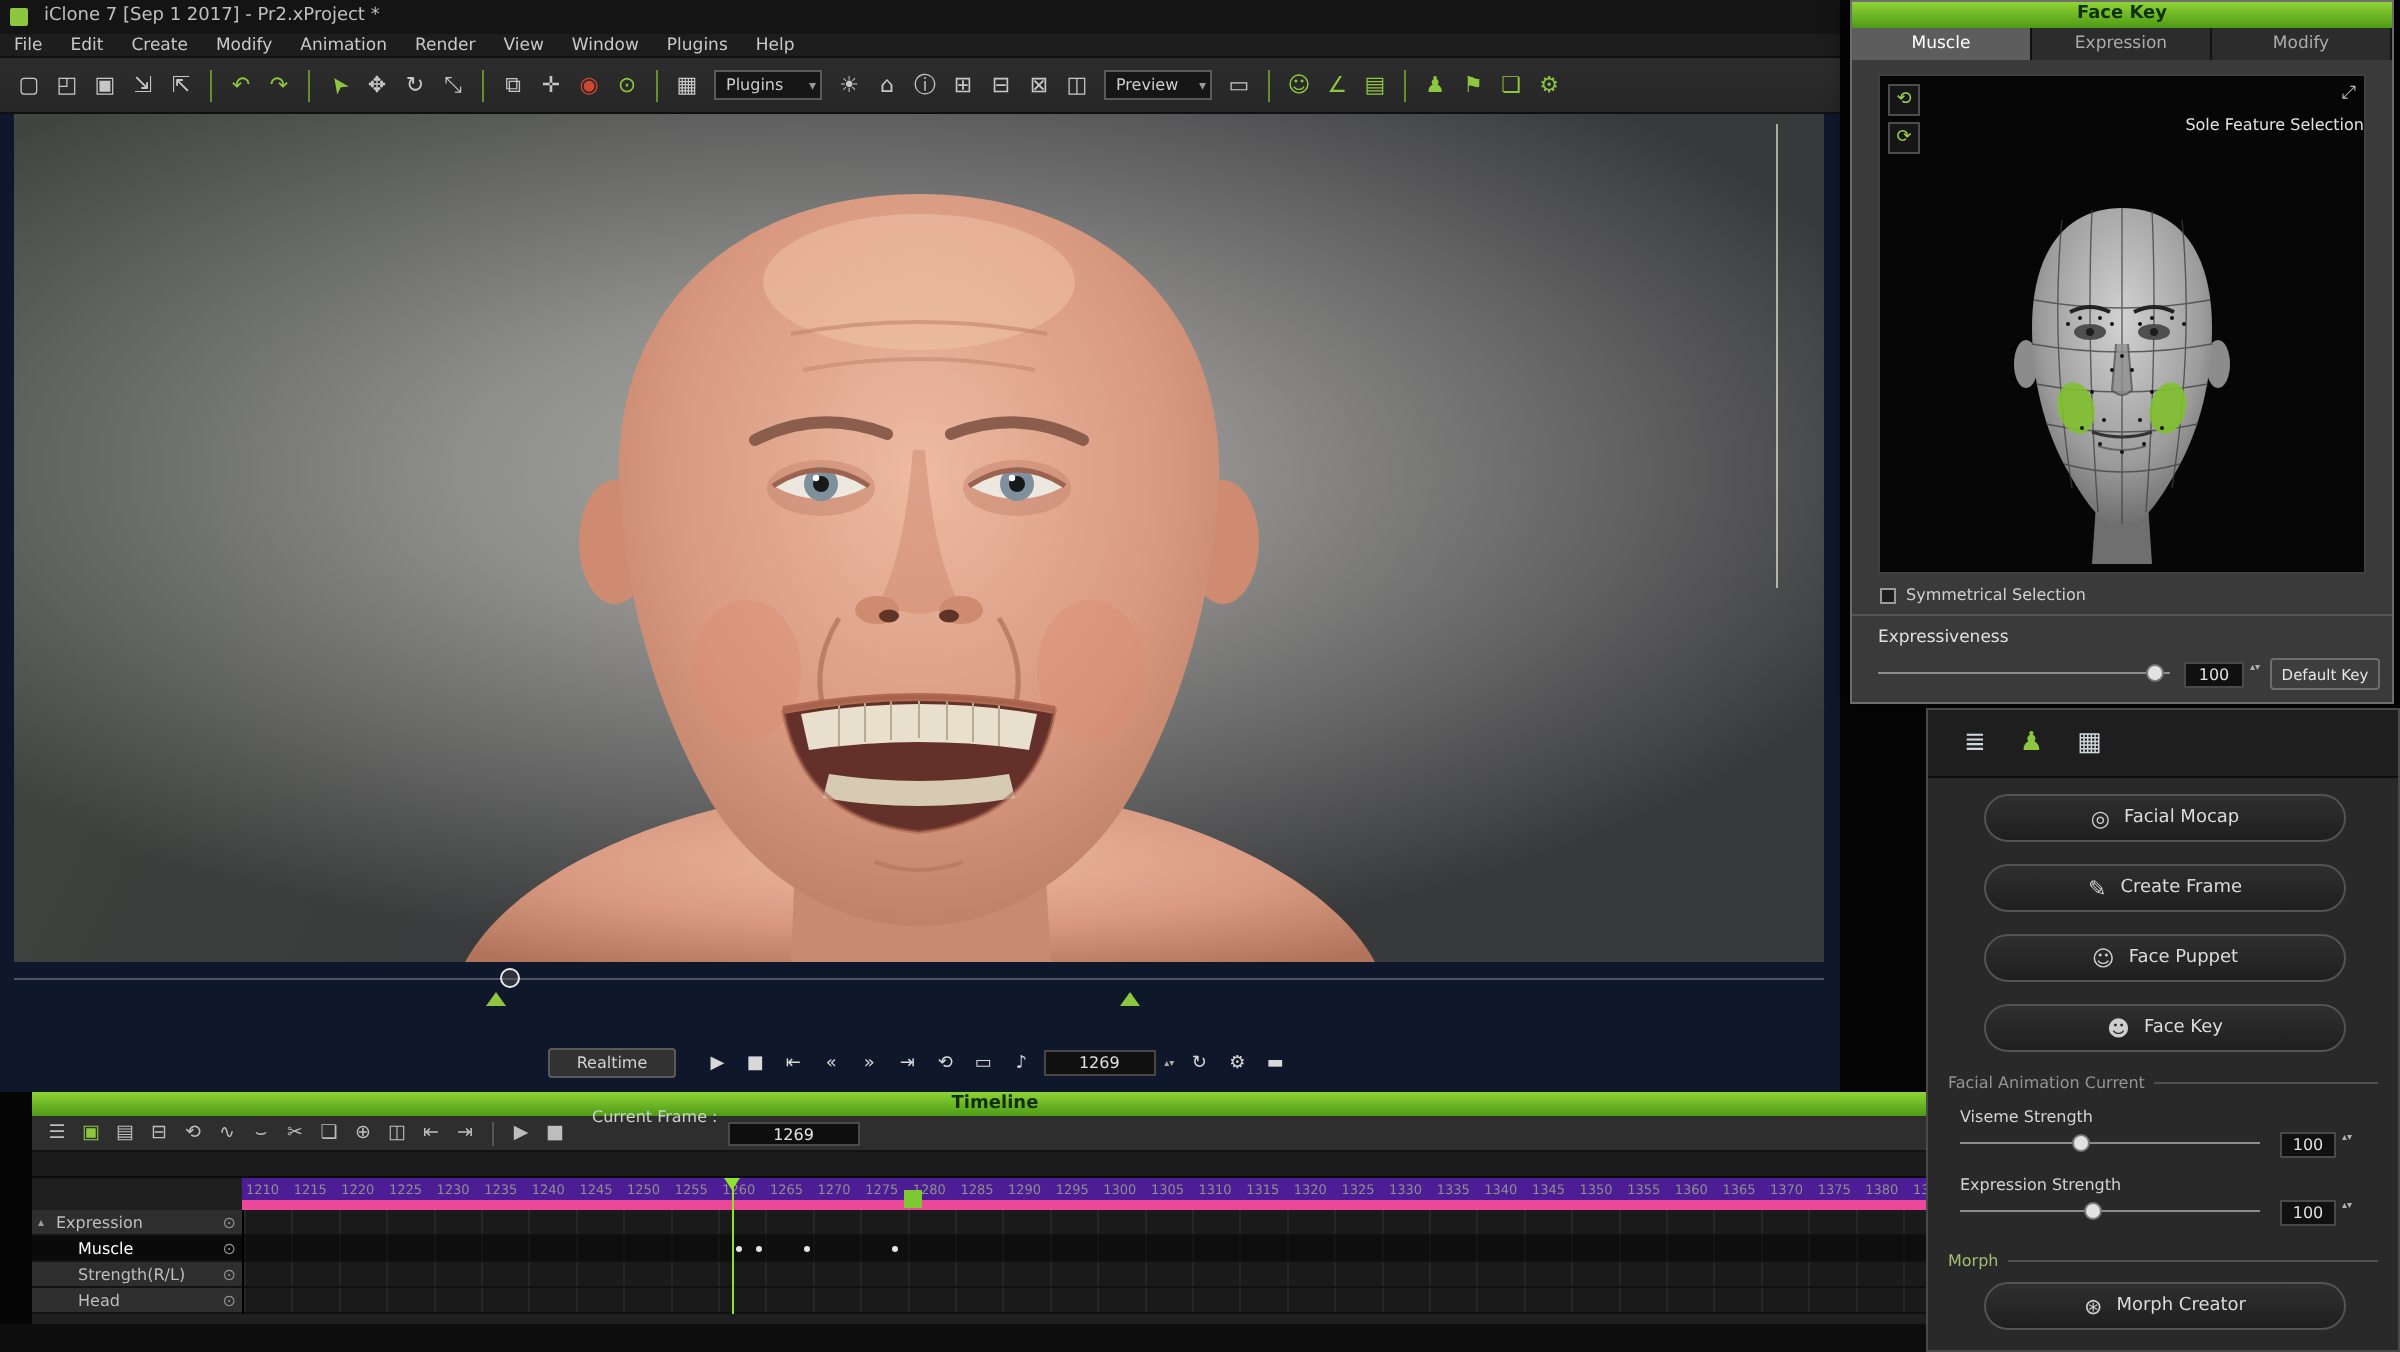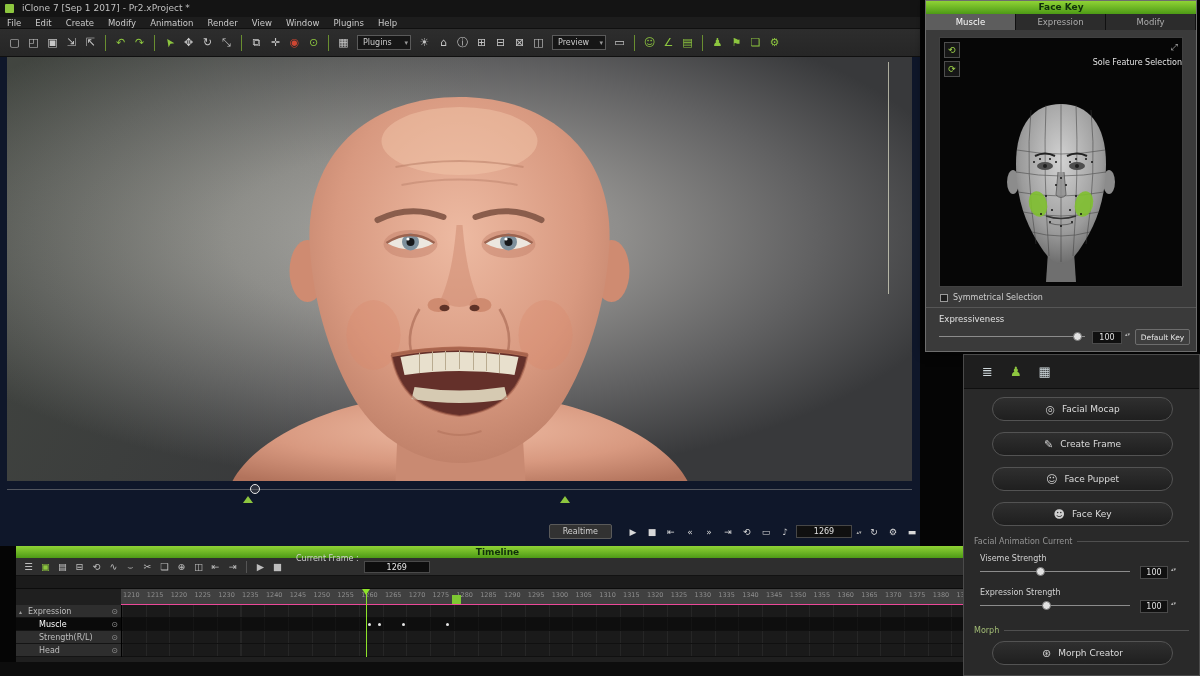--- a/index.html
+++ b/index.html
@@ -36,21 +36,21 @@
   
   .scrub-line{position:absolute;left:7px;top:489px;width:905px;height:1px;background:#8a8a8a;opacity:.55;}
   .scrub-knob{position:absolute;left:250px;top:484px;width:10px;height:10px;border:1px solid #e9e9e9;
               border-radius:50%;background:rgba(90,90,90,.4);}
   .range-marker{position:absolute;width:0;height:0;border-left:5px solid transparent;
                 border-right:5px solid transparent;border-bottom:7px solid #8dc63f;top:496px;}
   .range-marker.a{left:243px;} .range-marker.b{left:560px;}
 
   
   .playback{position:absolute;left:0;top:517px;width:920px;height:29px;display:flex;
-            align-items:center;justify-content:flex-end;gap:3px;}
+            align-items:center;justify-content:center;gap:3px;}
   .realtime-btn{background:#323232;border:1px solid #5a5a5a;border-radius:2px;color:#d0d0d0;
                 font-size:8px;padding:2px 13px;margin-right:10px;}
   .pb-item{width:16px;text-align:center;font-size:9px;color:#d8d8d8;}
   .pb-item.field{width:56px;height:13px;background:#101010;border:1px solid #474747;font-size:8px;
                  line-height:12px;color:#e0e0e0;}
   .pb-item.stepperv{width:8px;font-size:5px;line-height:4px;color:#aaa;word-break:break-all;display:inline-block;}
 
   
   .timeline{position:absolute;left:16px;top:546px;width:963px;height:125px;background:#1f1f1f;}
   .tl-header{position:absolute;left:0;top:0;right:0;height:12px;
@@ -59,22 +59,22 @@
   .tl-header-radio{position:absolute;right:6px;top:0;font-size:9px;font-weight:normal;color:#123;}
   .tl-toolbar{position:absolute;left:0;top:12px;right:0;height:18px;background:#2e2e2e;
               display:flex;align-items:center;padding:0 4px;border-bottom:1px solid #121212;}
   .tlb-item{width:17px;text-align:center;font-size:9.5px;color:#bdbdbd;flex:0 0 auto;}
   .tlb-item.g{color:#8dc63f;}
   .tlb-item.sep{width:1px;height:12px;background:#555;margin:0 5px;}
   .tl-cf-label{font-size:8px;color:#cfcfcf;margin:0 5px 16px 10px;}
   .tl-cf-field{width:66px;height:12px;background:#0e0e0e;border:1px solid #4a4a4a;color:#e4e4e4;
                font-size:8px;text-align:center;line-height:11px;}
   .tl-gap{position:absolute;left:0;top:30px;right:0;height:13px;background:#1b1b1b;border-bottom:1px solid #0c0c0c;}
-  .tl-ruler{position:absolute;left:105px;right:4px;top:43px;height:16px;background:#404040;
-            display:flex;justify-content:space-between;padding:2px 2px 0;border-bottom:1px solid #ec4899;}
+  .tl-ruler{position:absolute;left:105px;right:4px;top:43px;height:16px;background:#4c1d95;
+            display:flex;justify-content:space-between;padding:2px 2px 0;border-bottom:5px solid #ec4899;}
   .tick{font-size:6.5px;color:#8e8e8e;}
   .tl-names{position:absolute;left:0;top:59px;width:105px;}
   .trow{height:13px;display:flex;align-items:center;font-size:8px;color:#bdbdbd;
         background:#2e2e2e;border-bottom:1px solid #141414;padding:0 3px;}
   .trow.child{padding-left:14px;}
   .trow.selected{background:#0a0a0a;color:#fff;}
   .trow .arrow{width:9px;font-size:6px;color:#9a9a9a;}
   .trow .ticon{margin-left:auto;font-size:8px;color:#8f8f8f;}
   .tl-lanes{position:absolute;left:105px;top:59px;right:0;height:52px;background:#1a1a1a;
             background-image:repeating-linear-gradient(90deg,#262626 0 1px,transparent 1px 23.7px);

